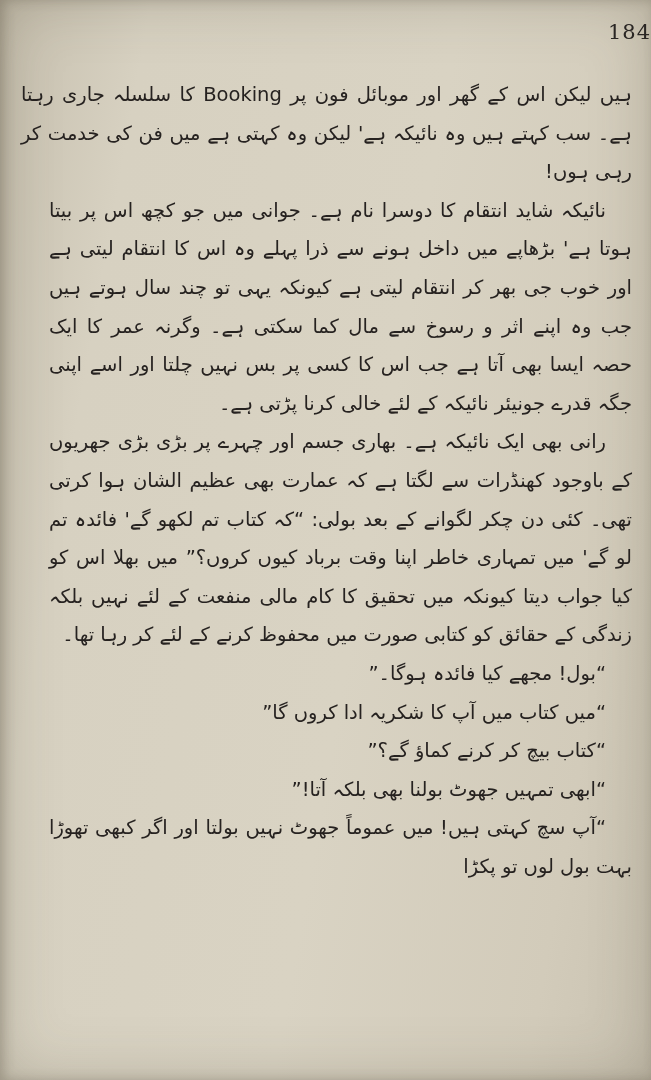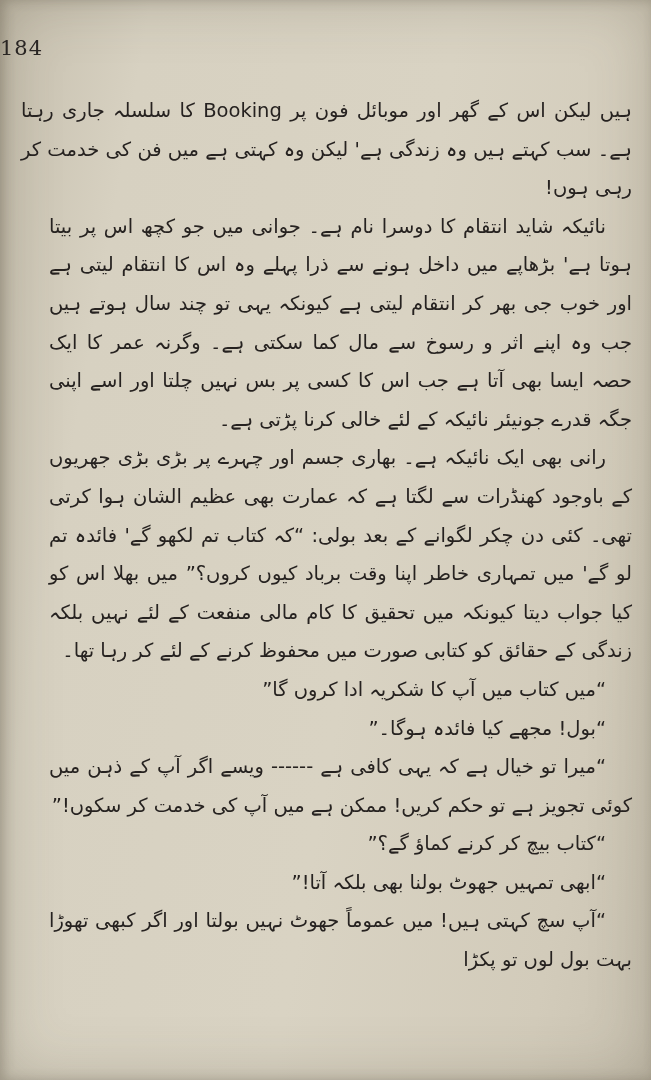--- a/index.html
+++ b/index.html
@@ -13,22 +13,22 @@
     width: 651px;
     height: 1080px;
     margin: 0 auto;
     box-sizing: border-box;
     background:
       linear-gradient(100deg, #c6bfae 0%, #d7d1c1 18%, #d9d3c3 55%, #d2cbba 85%, #c9c2b1 100%);
     box-shadow: inset 0 0 60px rgba(80,70,50,0.25), inset 4px 0 12px rgba(60,50,35,0.25);
     overflow: hidden;
   }
   .page-number {
-    text-align: left;
-    padding-top: 36px;
+    text-align: right;
+    padding-top: 20px;
     font-size: 21px;
     letter-spacing: 1px;
     color: #2a2624;
     font-family: "DejaVu Serif", serif;
   }
   .text-block {
     direction: rtl;
     unicode-bidi: embed;
     margin: 32px 19px 0 21px;
     color: #262220;
@@ -46,23 +46,22 @@
     margin-left: 28px;
   }
 </style>
 </head>
 <body>
 
 <div class="page">
   <div class="page-number">184</div>
 
   <div class="text-block">
-    <p>ہیں لیکن اس کے گھر اور موبائل فون پر Booking کا سلسلہ جاری رہتا ہے۔ سب کہتے ہیں وہ زندگی ہے' لیکن وہ کہتی ہے میں فن کی خدمت کر رہی ہوں!</p>
+    <p>ہیں لیکن اس کے گھر اور موبائل فون پر Booking کا سلسلہ جاری رہتا ہے۔ سب کہتے ہیں وہ نائیکہ ہے' لیکن وہ کہتی ہے میں فن کی خدمت کر رہی ہوں!</p>
     <p class="indent">نائیکہ شاید انتقام کا دوسرا نام ہے۔ جوانی میں جو کچھ اس پر بیتا ہوتا ہے' بڑھاپے میں داخل ہونے سے ذرا پہلے وہ اس کا انتقام لیتی ہے اور خوب جی بھر کر انتقام لیتی ہے کیونکہ یہی تو چند سال ہوتے ہیں جب وہ اپنے اثر و رسوخ سے مال کما سکتی ہے۔ وگرنہ عمر کا ایک حصہ ایسا بھی آتا ہے جب اس کا کسی پر بس نہیں چلتا اور اسے اپنی جگہ قدرے جونیئر نائیکہ کے لئے خالی کرنا پڑتی ہے۔</p>
     <p class="indent">رانی بھی ایک نائیکہ ہے۔ بھاری جسم اور چہرے پر بڑی بڑی جھریوں کے باوجود کھنڈرات سے لگتا ہے کہ عمارت بھی عظیم الشان ہوا کرتی تھی۔ کئی دن چکر لگوانے کے بعد بولی: “کہ کتاب تم لکھو گے' فائدہ تم لو گے' میں تمہاری خاطر اپنا وقت برباد کیوں کروں؟” میں بھلا اس کو کیا جواب دیتا کیونکہ میں تحقیق کا کام مالی منفعت کے لئے نہیں بلکہ زندگی کے حقائق کو کتابی صورت میں محفوظ کرنے کے لئے کر رہا تھا۔</p>
+    <p class="indent">“بول! مجھے کیا فائدہ ہوگا۔”</p>
     <p class="indent">“میں کتاب میں آپ کا شکریہ ادا کروں گا”</p>
-    <p class="indent">“بول! مجھے کیا فائدہ ہوگا۔”</p>
-    <p class="indent">“میرا تو خیال ہے کہ یہی کافی ہے ------ ویسے اگر آپ کے ذہن میں کوئی تجویز ہے تو حکم کریں! ممکن ہے میں آپ کی خدمت کر سکوں!”</p>
     <p class="indent">“کتاب بیچ کر کرنے کماؤ گے؟”</p>
     <p class="indent">“ابھی تمہیں جھوٹ بولنا بھی بلکہ آتا!”</p>
     <p class="indent">“آپ سچ کہتی ہیں! میں عموماً جھوٹ نہیں بولتا اور اگر کبھی تھوڑا بہت بول لوں تو پکڑا</p>
   </div>
 </div>
 
 </body></html>

